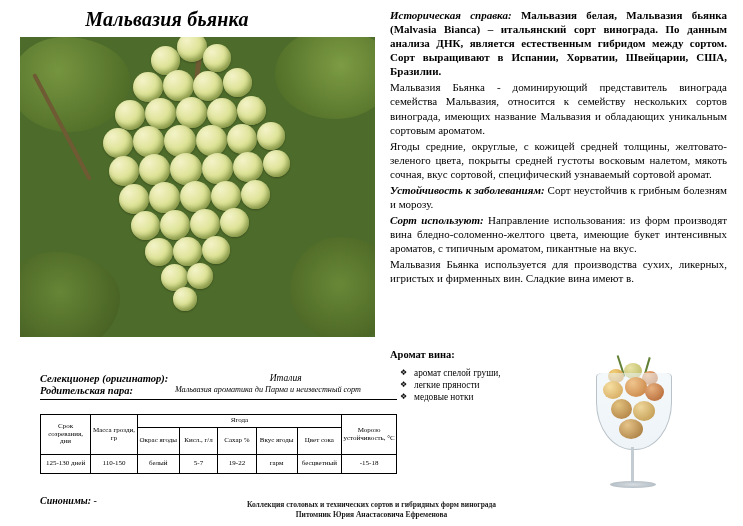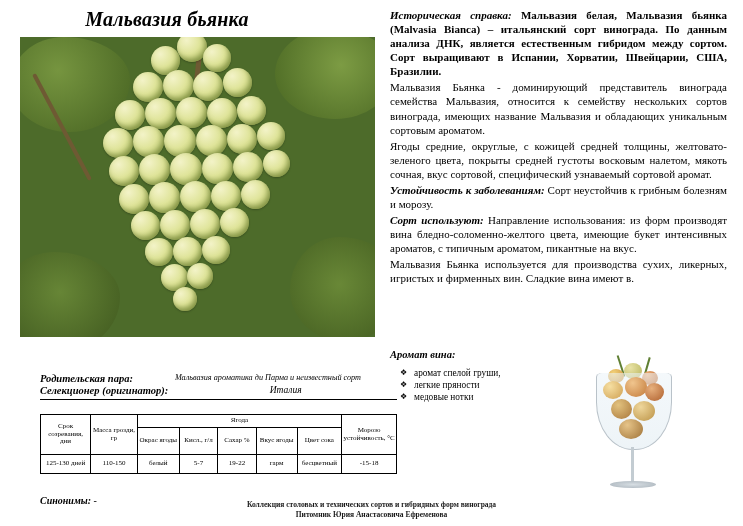--- a/index.html
+++ b/index.html
@@ -171,21 +171,20 @@
 
   
   .aroma {
     position: absolute;
     left: 390px;
     top: 349px;
     width: 200px;
     font-size: 9.5px;
   }
   .aroma-title {
-    font-style: italic;
     font-weight: bold;
     font-size: 10.5px;
     margin-bottom: 8px;
   }
   .aroma ul {
     margin: 2px 0 0 10px;
     padding: 0;
     list-style: none;
   }
   .aroma li {
@@ -319,26 +318,26 @@
         <div class="berry" style="left:100px;top:207px;width:29px;height:29px;"></div>
         <div class="berry" style="left:129px;top:206px;width:28px;height:28px;"></div>
         <div class="berry" style="left:88px;top:234px;width:27px;height:27px;"></div>
         <div class="berry" style="left:114px;top:233px;width:26px;height:26px;"></div>
         <div class="berry" style="left:100px;top:257px;width:24px;height:24px;"></div>
       </div>
     </div>
 
     <div class="info-block">
       <div class="info-row">
+        <span class="info-label">Селекционер (оригинатор):</span>
+        <span class="info-value">Италия</span>
+      </div>
+      <div class="info-row">
         <span class="info-label">Родительская пара:</span>
         <span class="info-value" style="font-size:8.2px;">Мальвазия ароматика ди Парма и неизвестный сорт</span>
-      </div>
-      <div class="info-row">
-        <span class="info-label">Селекционер (оригинатор):</span>
-        <span class="info-value">Италия</span>
       </div>
       <div class="divider-line"></div>
     </div>
 
     <table class="grape-table">
       <tbody>
           <tr>
         <td class="hdr" rowspan="2" style="width:40px;">Срок созревания, дни</td>
         <td class="hdr" rowspan="2" style="width:37px;">Масса грозди, гр</td>
         <td colspan="5" style="height:10px;">Ягода</td>

